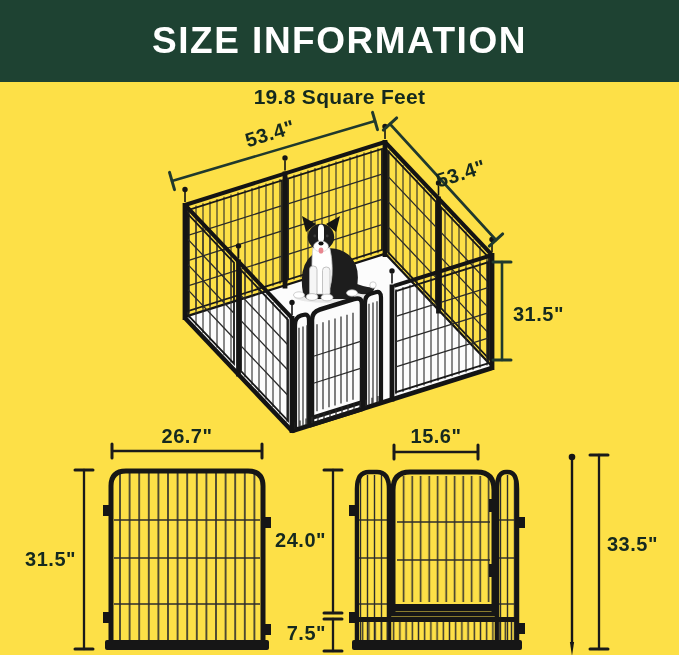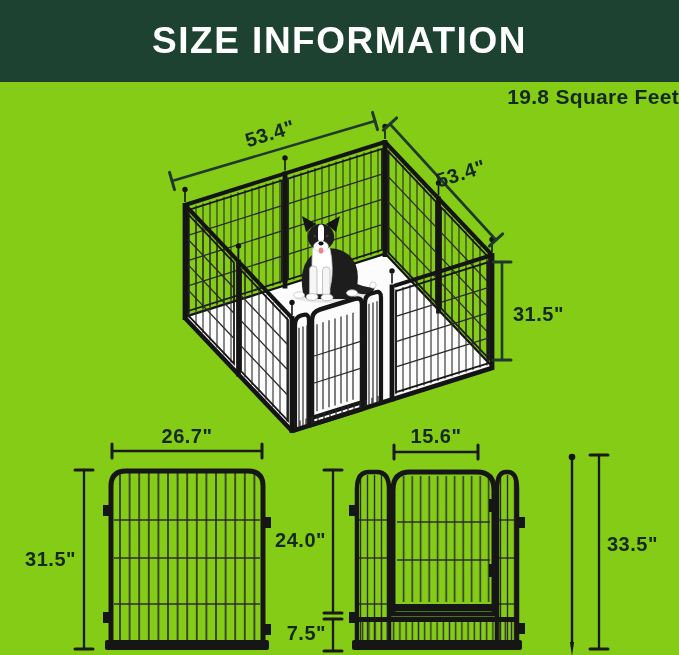--- a/index.html
+++ b/index.html
@@ -1,21 +1,21 @@
 <!DOCTYPE html>
 <html><head>
 <meta charset="utf-8">
 <style>
   html,body{margin:0;padding:0;background:#ffffff;}
-  .stage{position:relative;width:679px;height:655px;background:#84cc16;overflow:hidden;
+  .stage{position:relative;width:679px;height:655px;background:#fde047;overflow:hidden;
          font-family:"Liberation Sans",sans-serif;}
   .header{position:absolute;top:0;left:0;width:679px;height:82px;background:#1E4232;
           display:flex;align-items:center;justify-content:center;}
   .header h1{margin:0;color:#ffffff;font-size:37px;font-weight:800;letter-spacing:1.5px;}
-  .subtitle{position:absolute;top:85px;left:0;width:679px;text-align:right;
+  .subtitle{position:absolute;top:85px;left:0;width:679px;text-align:center;
             font-size:21px;font-weight:bold;color:#14291E;letter-spacing:.3px;}
   svg.diagram{position:absolute;top:0;left:0;}
   
   .dim-pen line{stroke:#20392D;stroke-width:2.6;stroke-linecap:round;}
   .dim-pen .cap{stroke-width:3;}
   .dim-bottom line{stroke:#1A1A1A;stroke-width:2.3;stroke-linecap:round;}
   .dim-bottom .cap{stroke-width:3;}
   .dim-label{font-family:"Liberation Sans",sans-serif;font-size:20px;font-weight:bold;
              fill:#15291F;letter-spacing:.5px;}
   .frame{fill:none;stroke:#161616;}

